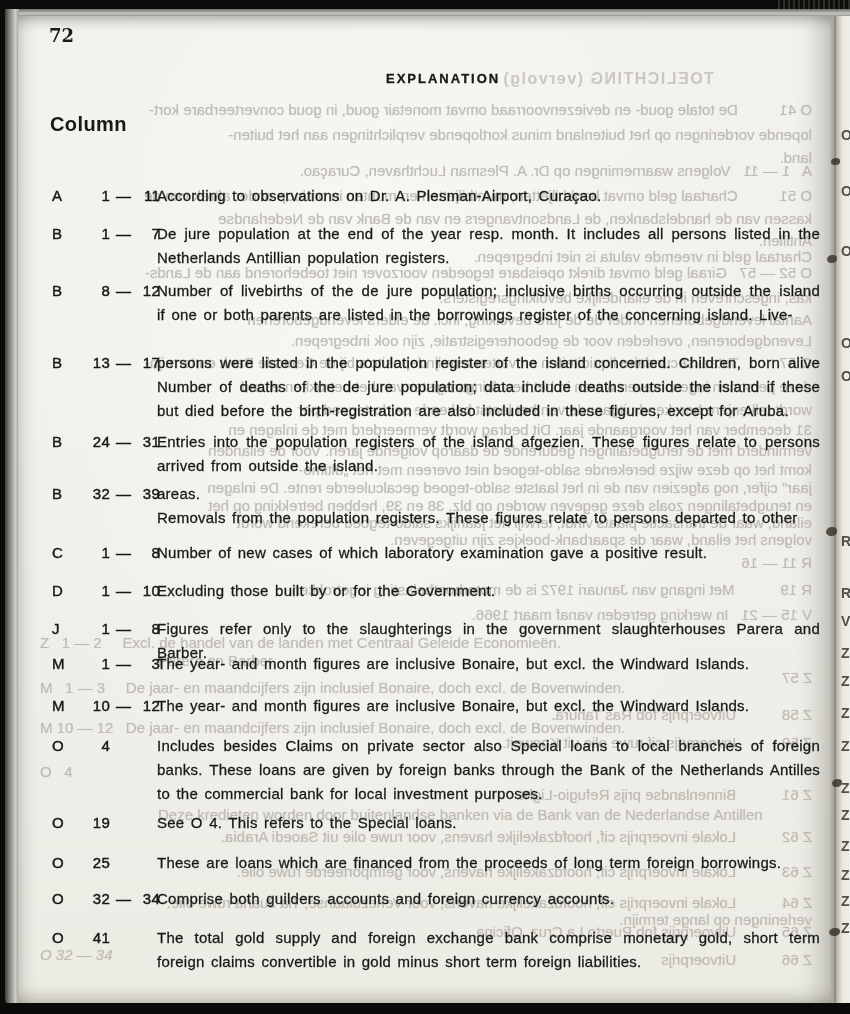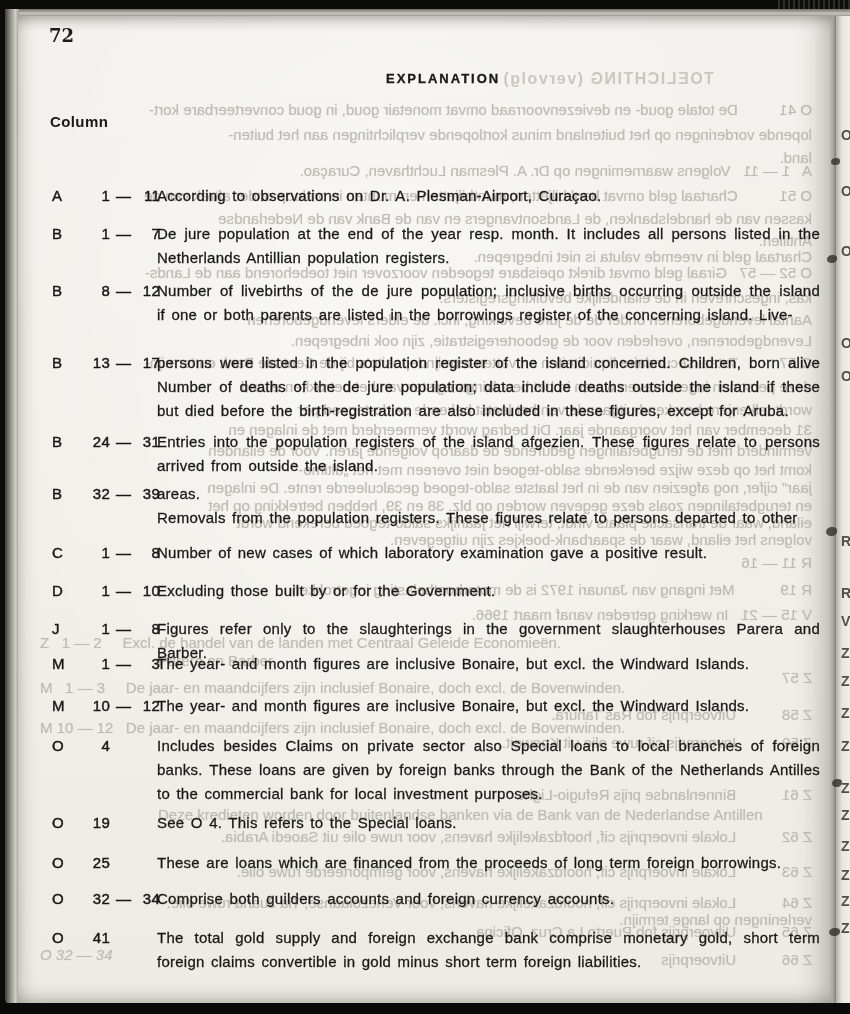--- a/index.html
+++ b/index.html
@@ -31,21 +31,21 @@
   .sliver{position:absolute;left:836px;top:16px;width:14px;height:987px;
     background:linear-gradient(90deg,#b1afa7,#e8e6df 45%,#efeee8);}
   .edge-letter{position:absolute;left:5px;color:#514f49;font-size:14px;font-weight:700;
     letter-spacing:.3px;}
   
   .content{position:absolute;inset:0;color:#181816;}
   .page-number{position:absolute;left:49px;top:25px;font-family:"DejaVu Serif",serif;
     font-weight:700;font-size:18px;color:#1c1c1a;}
   .heading{position:absolute;left:386px;top:71px;font-size:13px;font-weight:700;
     letter-spacing:2px;-webkit-text-stroke:.3px #181816;}
-  .column-label{position:absolute;left:50px;top:113px;font-size:15px;font-weight:700;
+  .column-label{position:absolute;left:50px;top:113px;font-size:20px;font-weight:700;
     letter-spacing:.4px;}
   
   .entry{position:absolute;left:0;width:850px;font-size:15px;line-height:24px;
     letter-spacing:.25px;word-spacing:2px;-webkit-text-stroke:.28px #1a1a18;}
   .entry .code{position:absolute;left:52px;top:0;display:flex;-webkit-text-stroke:.42px #161614;}
   .c-letter{display:inline-block;width:22px;}
   .c-n1{display:inline-block;width:36px;text-align:right;}
   .c-dash{display:inline-block;width:27px;text-align:center;}
   .c-n2{display:inline-block;width:23px;text-align:right;}
   .entry .text{margin-left:157px;width:663px;}
@@ -127,20 +127,21 @@
       <div class="ghost-line mirrored" style="top: 553px;">R 11 — 16</div>
       <div class="ghost-line mirrored" style="top: 580px;">R 19           Met ingang van Januari 1972 is de motorbootbelasting ingetrokken.</div>
       <div class="ghost-line mirrored" style="top: 605px;">V 15 — 21   In werking getreden vanaf maart 1966.</div>
       <div class="ghost-line" style="top: 633px;">Z   1 — 2     Excl. de handel van de landen met Centraal Geleide Economieën.</div>
       <div class="ghost-line indent" style="top: 651px;">Parera en Barber.</div>
       <div class="ghost-line mirrored" style="top: 668px;">Z 57</div>
       <div class="ghost-line" style="top: 678px;">M   1 — 3     De jaar- en maandcijfers zijn inclusief Bonaire, doch excl. de Bovenwinden.</div>
       <div class="ghost-line mirrored" style="top: 705px;">Z 58           Uitvoerprijs fob Ras Tanura.</div>
       <div class="ghost-line" style="top: 718px;">M 10 — 12   De jaar- en maandcijfers zijn inclusief Bonaire, doch excl. de Bovenwinden.</div>
       <div class="ghost-line mirrored" style="top: 733px;">Z 59           Invoerprijs cif ruwe olie uit Koeweit.</div>
+      <div class="ghost-line" style="top: 762px;">O   4</div>
       <div class="ghost-line mirrored" style="top: 785px;">Z 61           Binnenlandse prijs Refugio-Light.</div>
       <div class="ghost-line indent" style="top: 805px;">Deze kredieten worden door buitenlandse banken via de Bank van de Nederlandse Antillen</div>
       <div class="ghost-line mirrored" style="top: 827px;">Z 62           Lokale invoerprijs cif, hoofdzakelijke havens, voor ruwe olie uit Saoedi Arabia.</div>
       <div class="ghost-line mirrored" style="top: 862px;">Z 63           Lokale invoerprijs cif, hoofdzakelijke havens, voor geïmporteerde ruwe olie.</div>
       <div class="ghost-line mirrored" style="top: 893px;">Z 64           Lokale invoerprijs cif, hoofdzakelijke havens, voor Venezolaanse, Tia Juana ruwe olie.</div>
       <div class="ghost-line mirrored indent" style="top: 910px;">verleningen op lange termijn.</div>
       <div class="ghost-line mirrored" style="top: 922px;">Z 65           Uitvoerprijs fob Puerto La Cruz, Oficina.</div>
       <div class="ghost-line" style="top: 945px; font-style: italic;">O 32 — 34</div>
       <div class="ghost-line mirrored" style="top: 950px;">Z 66           Uitvoerprijs</div>
     </div>

